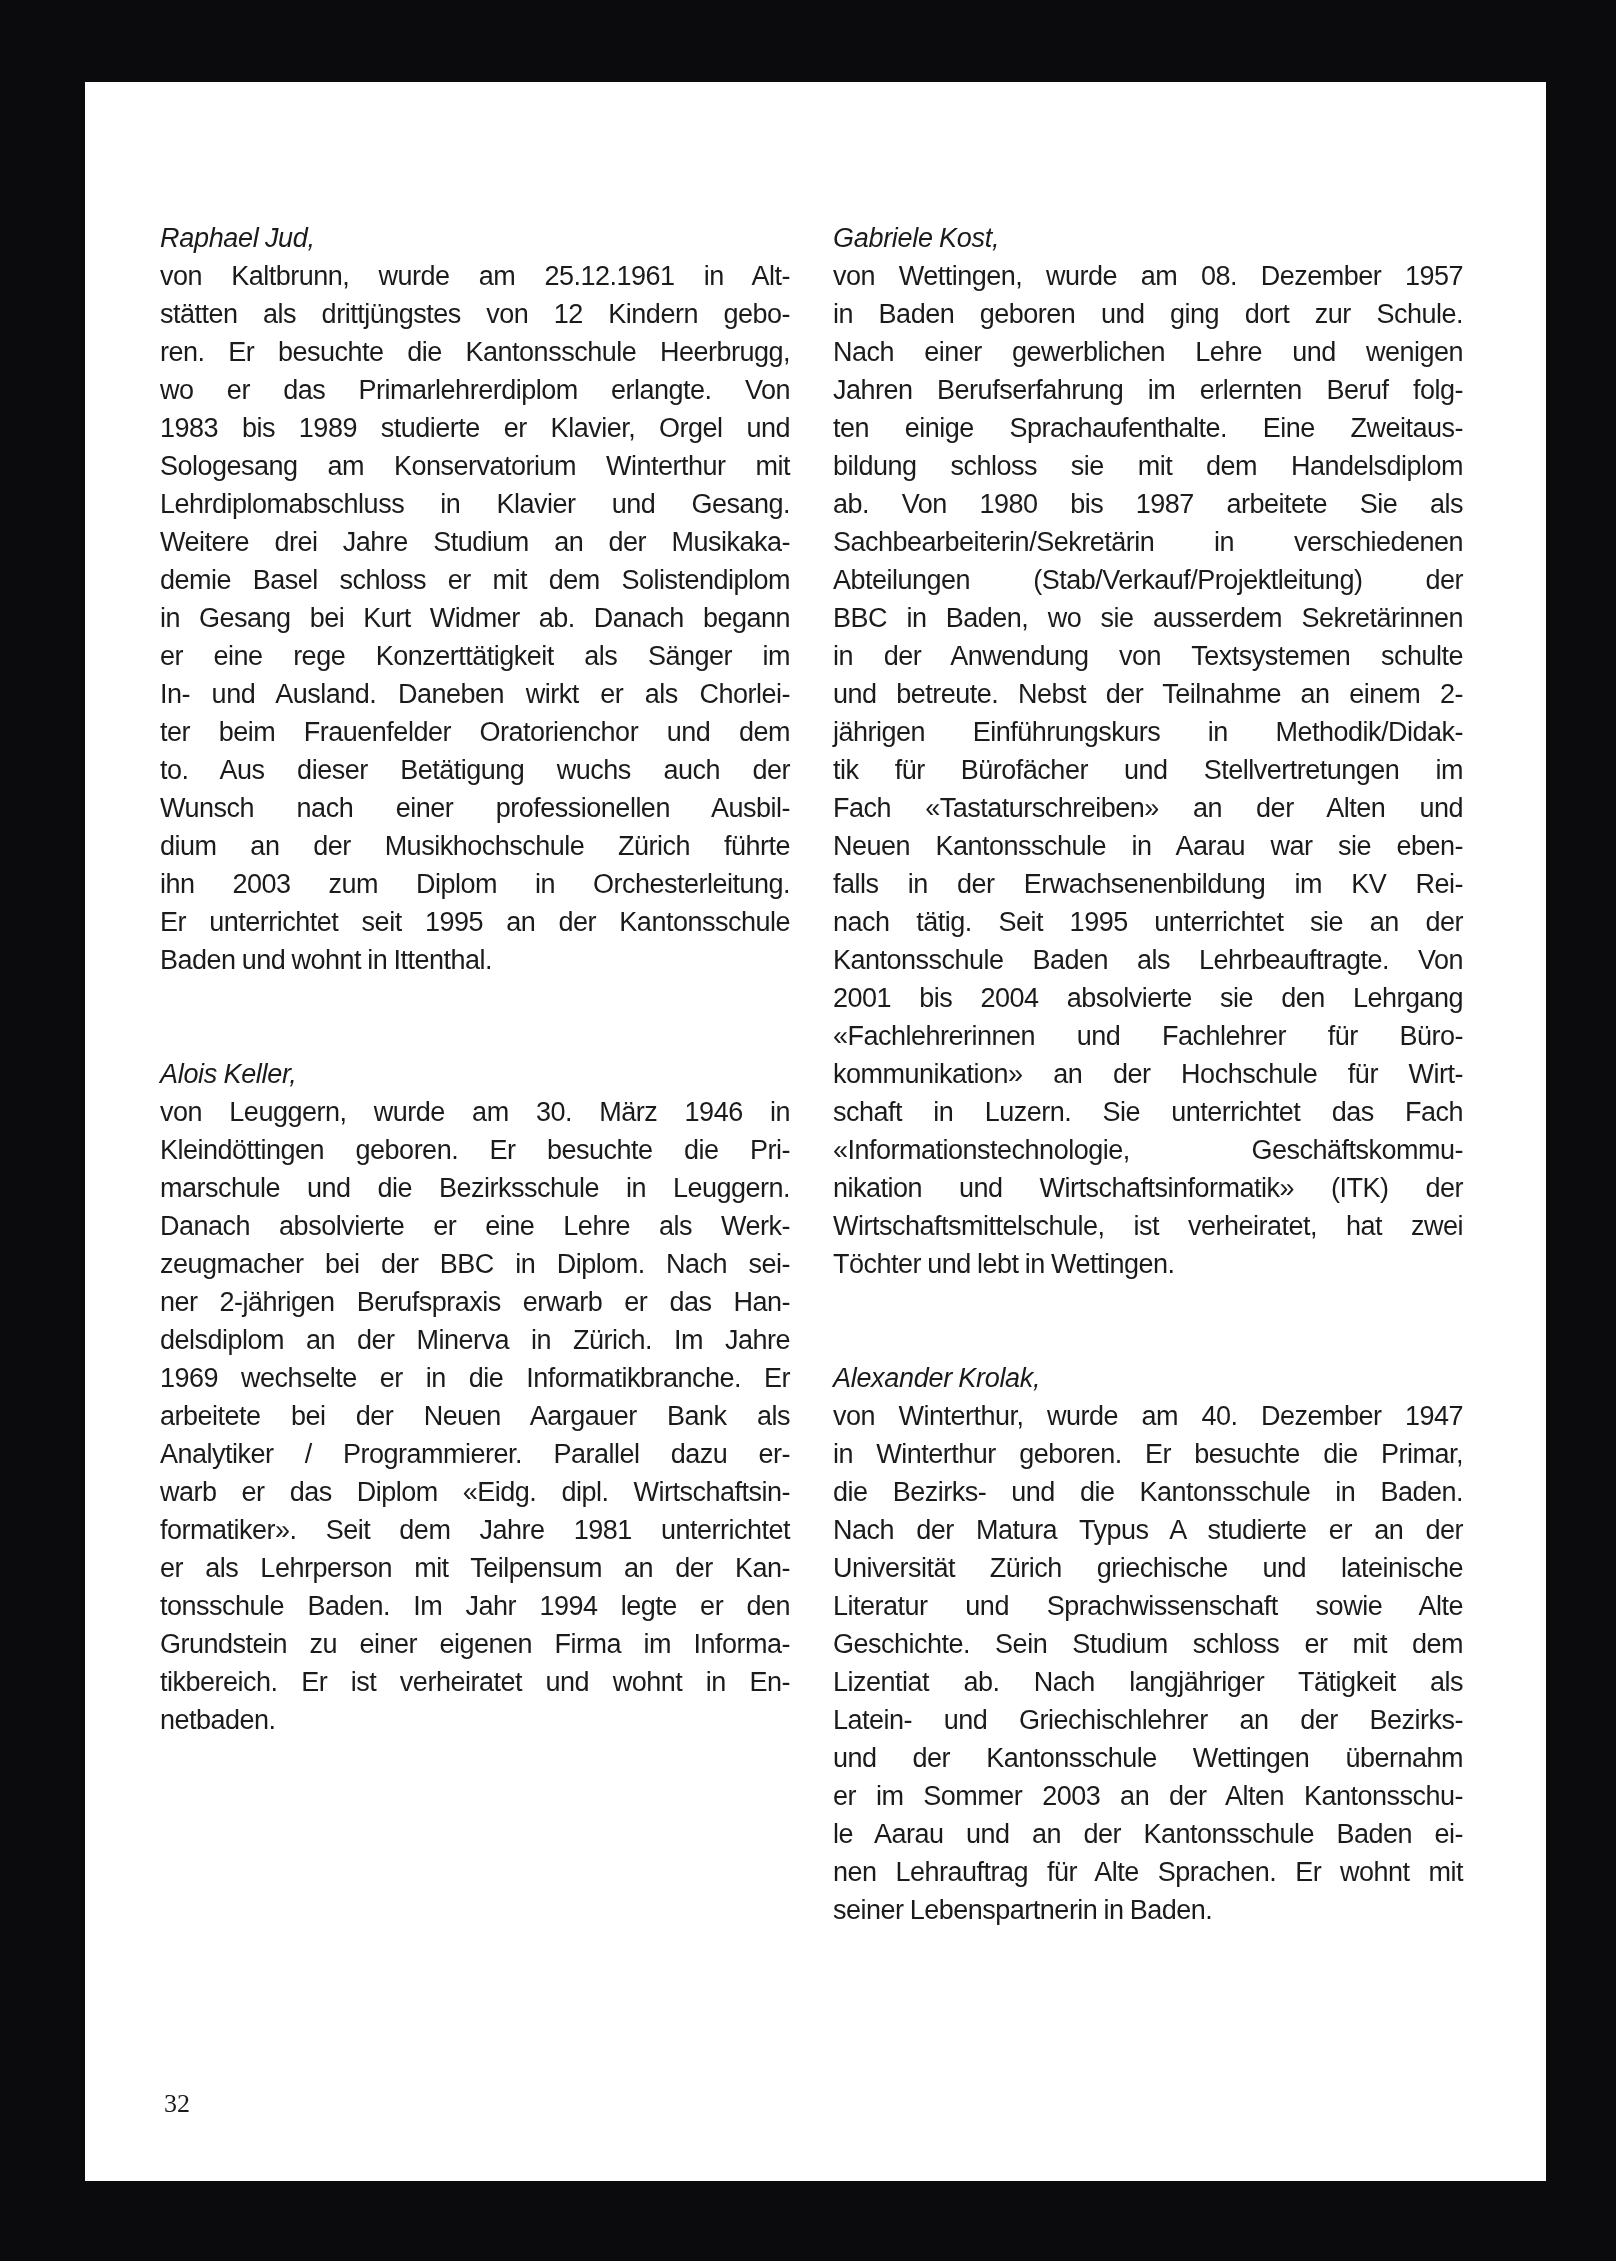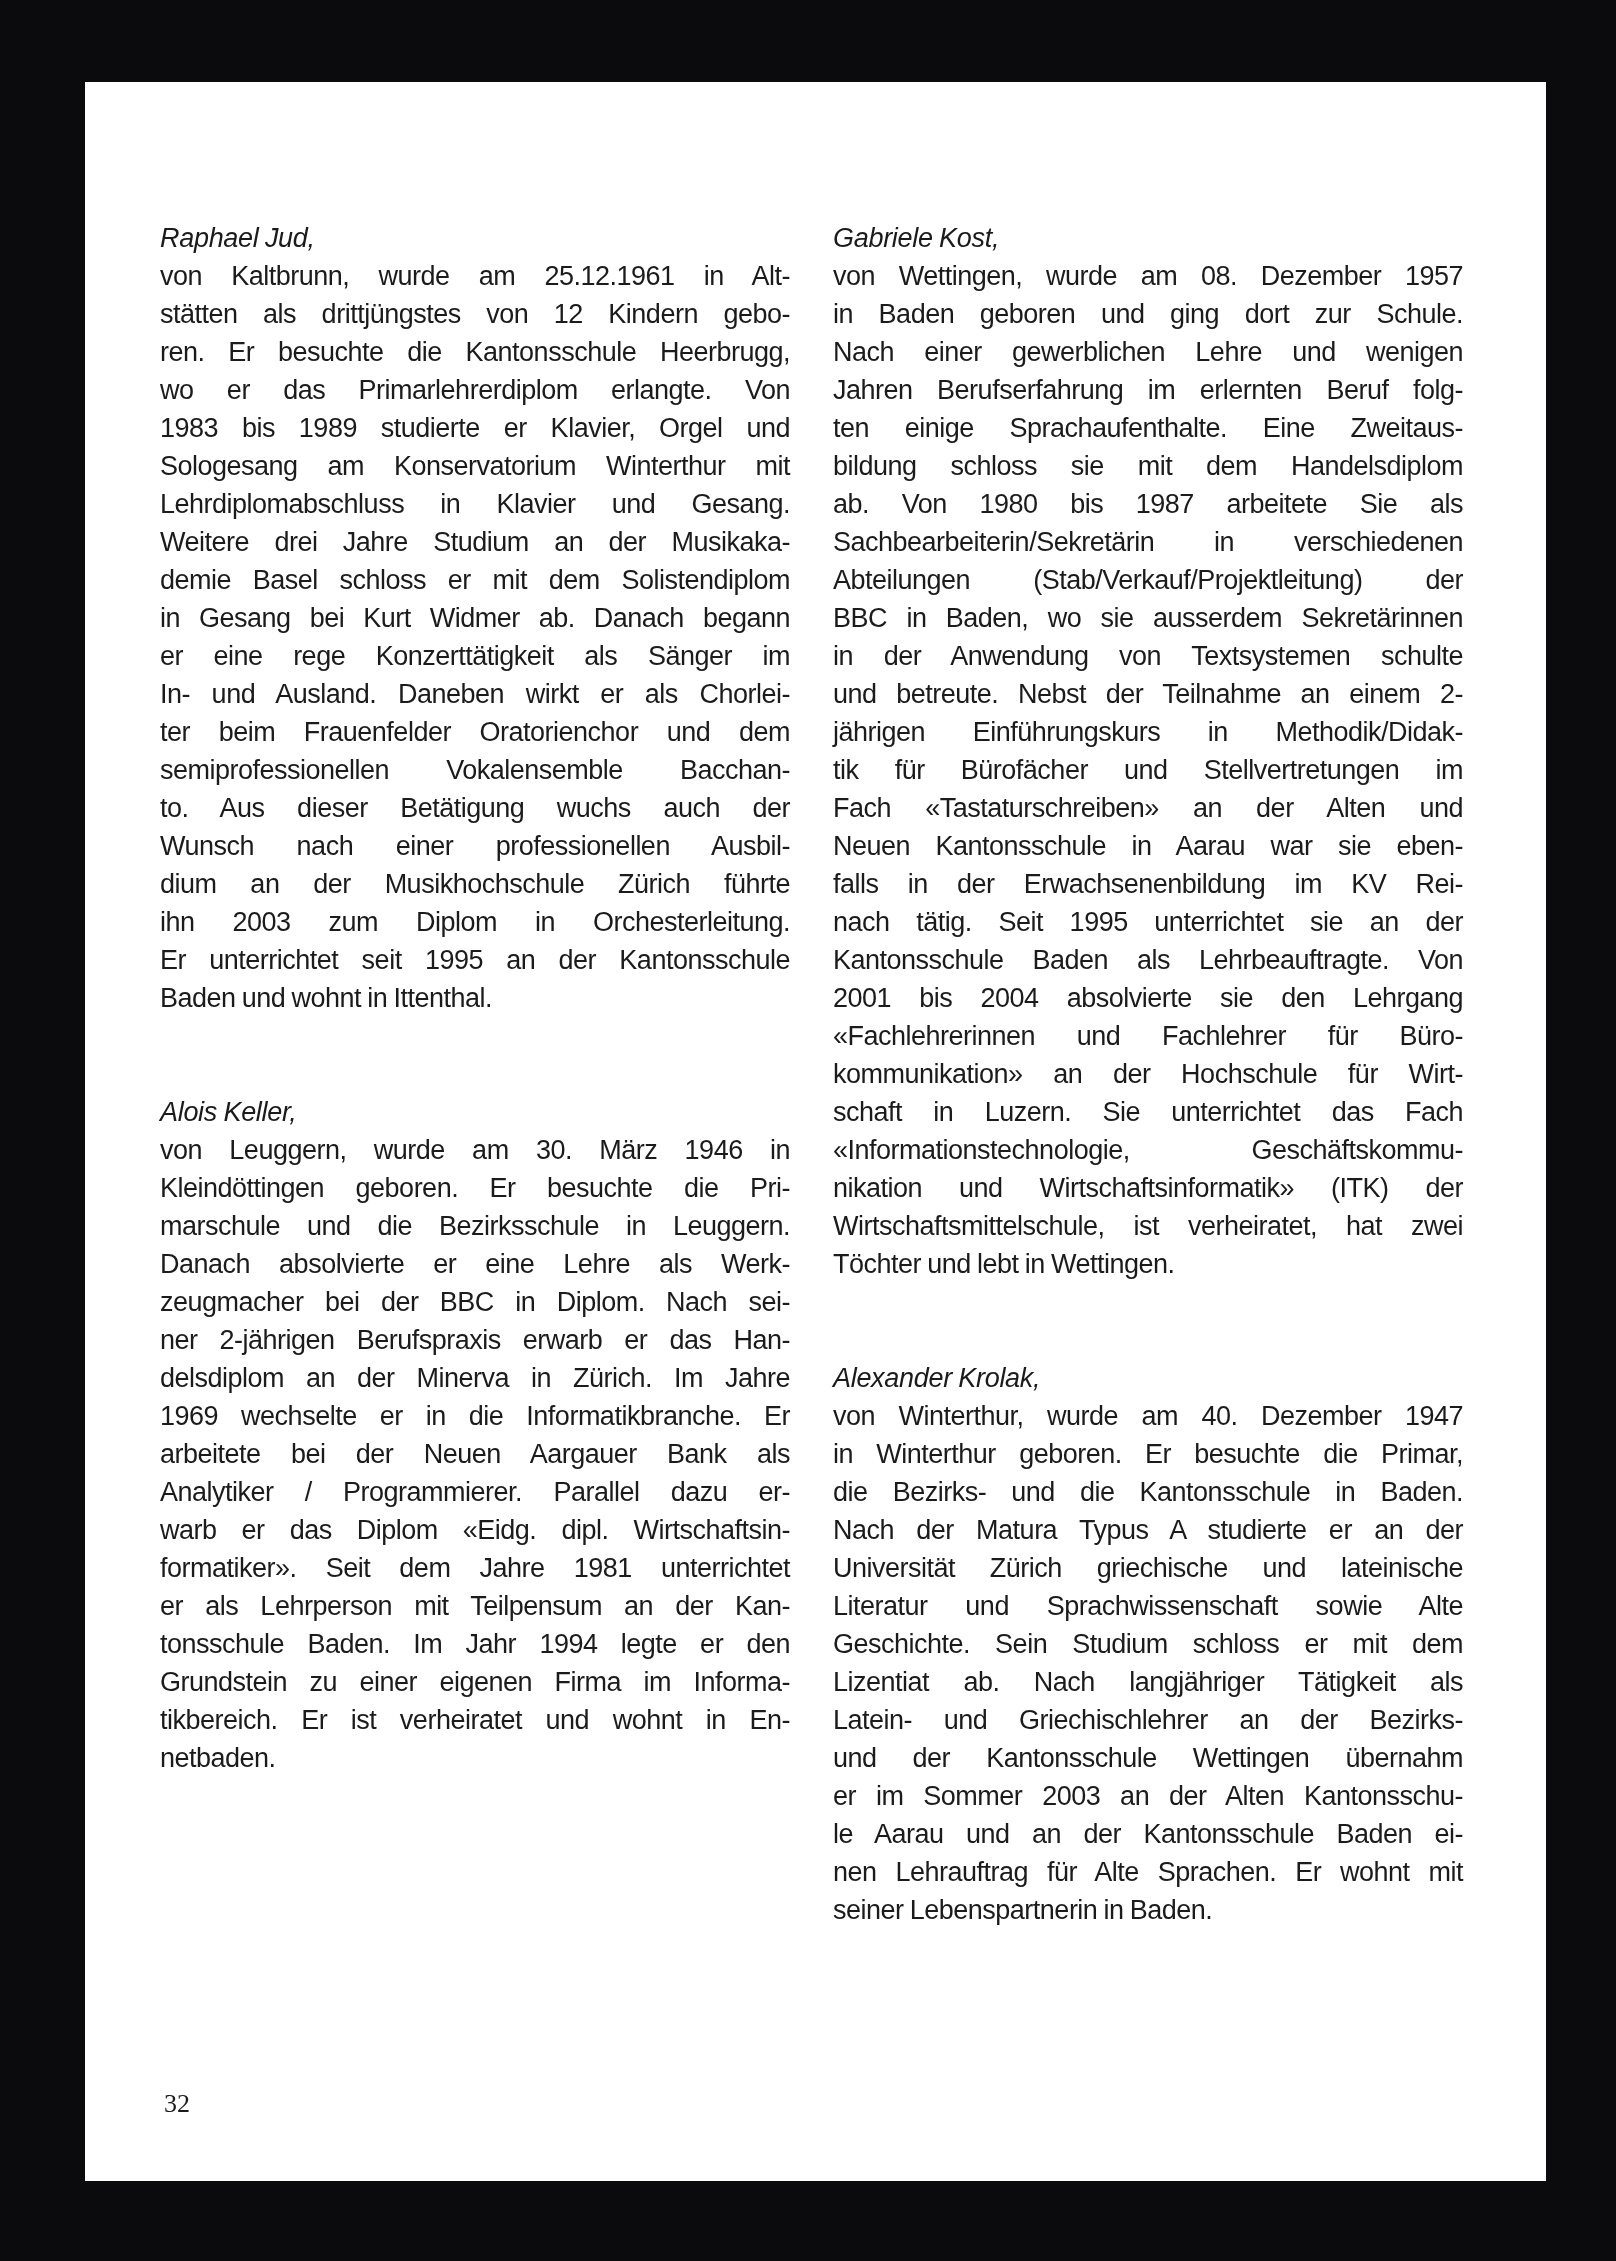--- a/index.html
+++ b/index.html
@@ -79,21 +79,20 @@
         <span class="line">wo er das Primarlehrerdiplom erlangte. Von</span>
         <span class="line">1983 bis 1989 studierte er Klavier, Orgel und</span>
         <span class="line">Sologesang am Konservatorium Winterthur mit</span>
         <span class="line">Lehrdiplomabschluss in Klavier und Gesang.</span>
         <span class="line">Weitere drei Jahre Studium an der Musikaka-</span>
         <span class="line">demie Basel schloss er mit dem Solistendiplom</span>
         <span class="line">in Gesang bei Kurt Widmer ab. Danach begann</span>
         <span class="line">er eine rege Konzerttätigkeit als Sänger im</span>
         <span class="line">In- und Ausland. Daneben wirkt er als Chorlei-</span>
         <span class="line">ter beim Frauenfelder Oratorienchor und dem</span>
-        <span class="line">semiprofessionellen Vokalensemble Bacchan-</span>
         <span class="line">to. Aus dieser Betätigung wuchs auch der</span>
         <span class="line">Wunsch nach einer professionellen Ausbil-</span>
         <span class="line">dium an der Musikhochschule Zürich führte</span>
         <span class="line">ihn 2003 zum Diplom in Orchesterleitung.</span>
         <span class="line">Er unterrichtet seit 1995 an der Kantonsschule</span>
         <span class="line last">Baden und wohnt in Ittenthal.</span>
       </section>
       <section class="bio">
         <span class="line name">Alois Keller,</span>
         <span class="line">von Leuggern, wurde am 30. März 1946 in</span>

